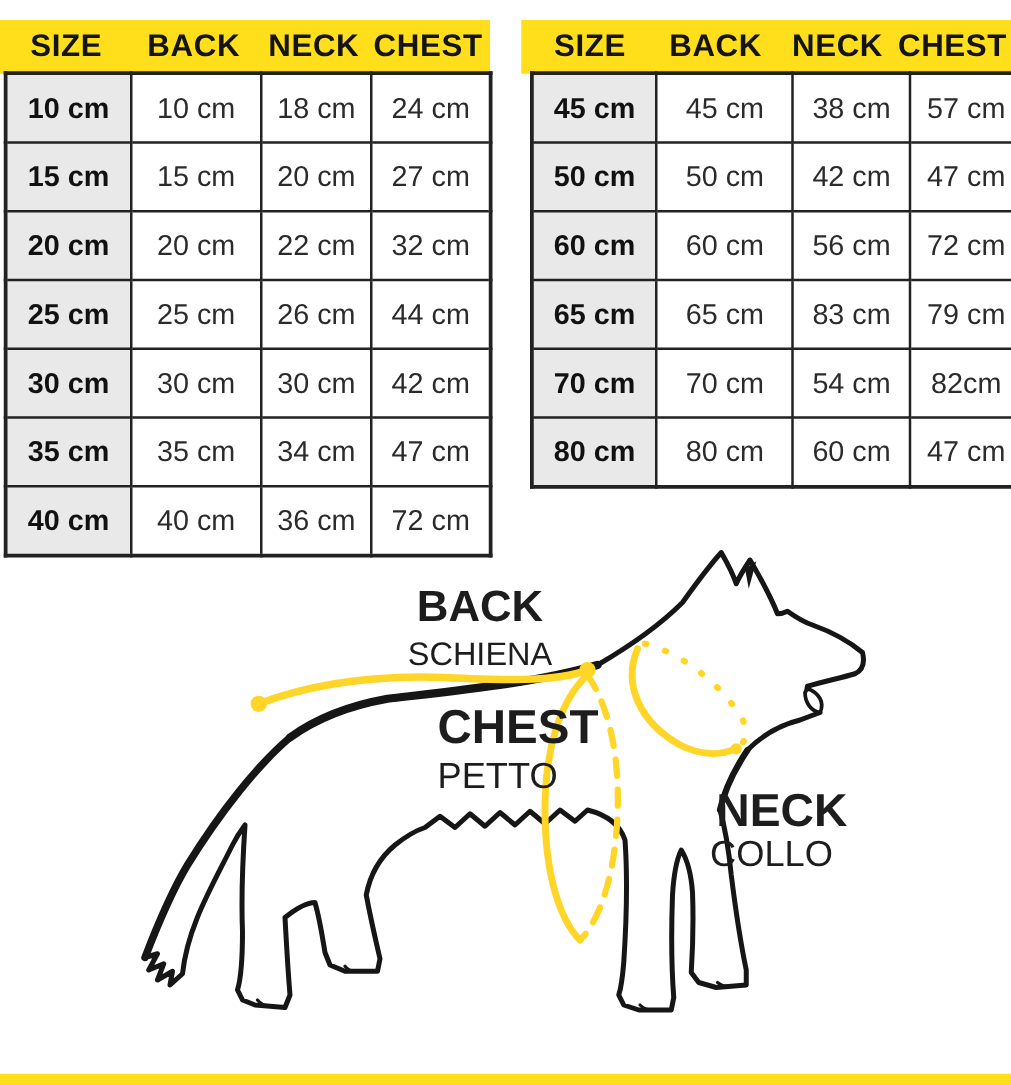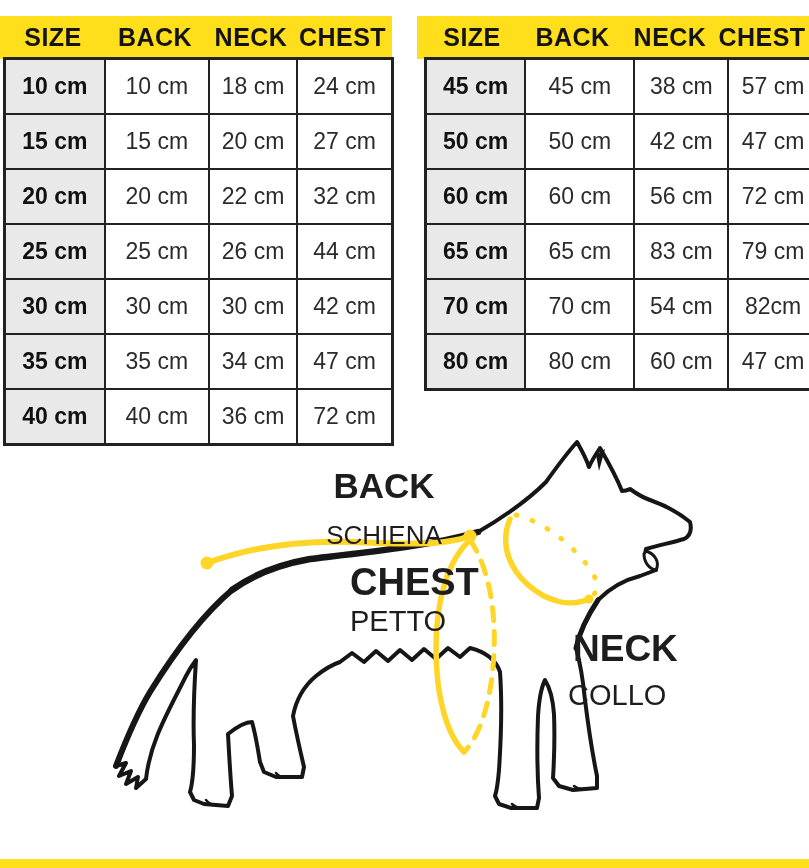--- a/index.html
+++ b/index.html
@@ -35,27 +35,27 @@
   }
   table.size-table td.size-col{
     background:#e9e9e9;font-weight:700;color:#111;font-size:23px;
   }
   
   .dia-label{position:absolute;color:#1d1d1d;line-height:1.05;}
   .dia-title{font-weight:800;}
   .dia-sub{font-weight:400;}
   .lbl-back{left:306px;top:468px;width:156px;text-align:center;}
   .lbl-back .dia-title{font-size:35px;}
-  .lbl-back .dia-sub{font-size:26px;margin-top:17px;}
+  .lbl-back .dia-sub{font-size:26px;margin-top:5px;}
   .lbl-chest{left:350px;top:563px;text-align:left;}
   .lbl-chest .dia-title{font-size:38px;}
   .lbl-chest .dia-sub{font-size:29px;margin-top:3px;}
   .lbl-neck{left:573px;top:630px;text-align:left;}
   .lbl-neck .dia-title{font-size:37px;}
-  .lbl-neck .dia-sub{font-size:29px;margin-top:11px;margin-left:-5px;}
+  .lbl-neck .dia-sub{font-size:29px;margin-top:0;margin-left:-5px;}
   
   .dog-wrap{position:absolute;left:0;top:430px;width:809px;height:438px;}
   
   .bottom-bar{position:absolute;left:0;bottom:0;width:809px;height:9px;background:#FFDE1C;}
 </style>
 </head>
 <body>
 
 <div class="hdr-bar left">
   <span class="hdr-cell c1">SIZE</span>

